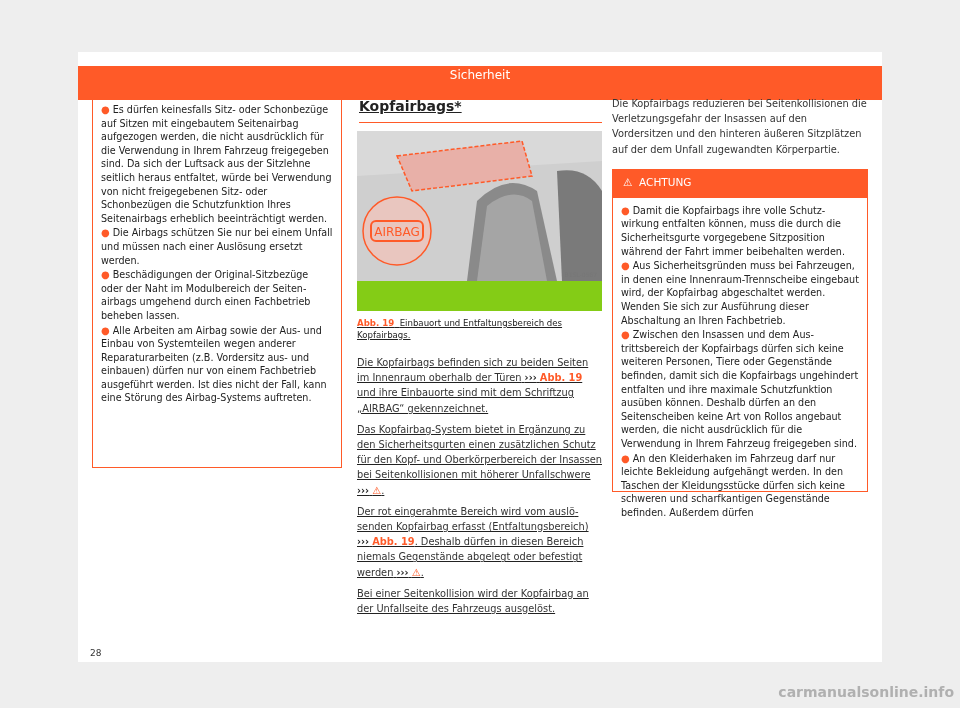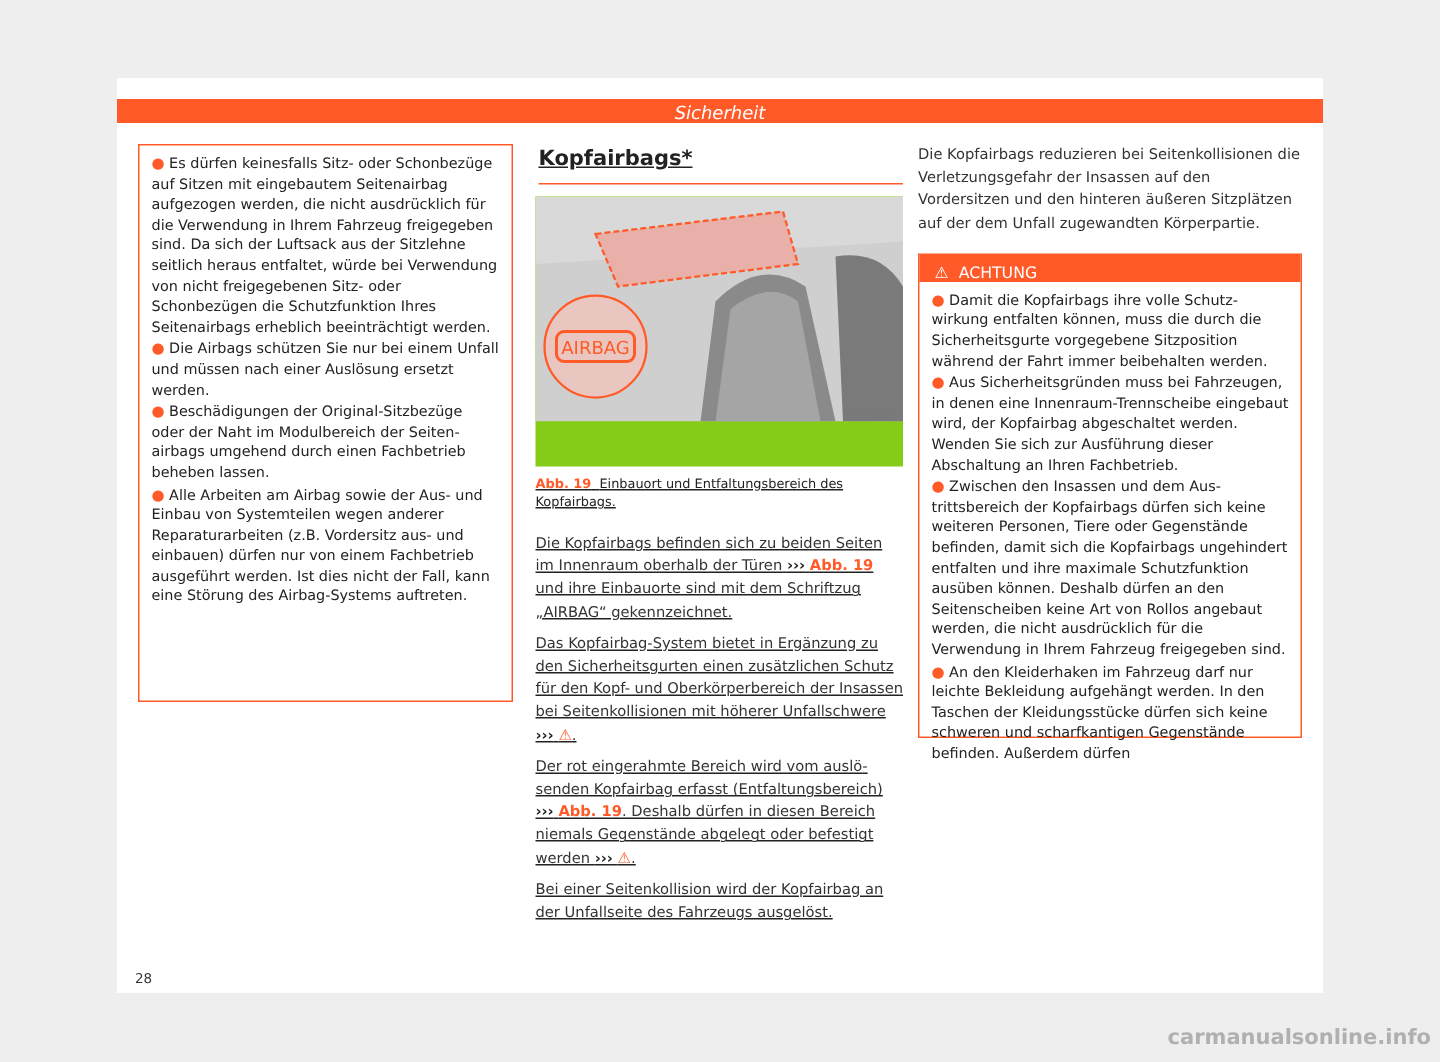--- a/index.html
+++ b/index.html
@@ -2,22 +2,22 @@
 <html><head>
 <meta charset="utf-8">
 <style>
   html, body { margin: 0; padding: 0; }
   body {
     width: 960px; height: 708px; background: #eeeeee; position: relative; overflow: hidden;
     font-family: "DejaVu Sans", sans-serif; color: #222;
   }
   .page { position: absolute; left: 78px; top: 52px; width: 804px; height: 610px; background: #ffffff; }
   .header-bar {
-    position: absolute; left: 78px; top: 66px; width: 804px; height: 16px;
-    background: #ff5a28; color: #fff; font-size: 12px; text-align: center; line-height: 18px; font-style: italic;
+    position: absolute; left: 78px; top: 66px; width: 804px; height: 34px;
+    background: #ff5a28; color: #fff; font-size: 12px; text-align: center; line-height: 18px;
   }
   .col { position: absolute; top: 96px; }
   .col1 { left: 92px; width: 250px; }
   .col2 { left: 357px; width: 245px; text-decoration: underline; }
   .col3 { left: 612px; width: 256px; }
   .warn-box {
     border: 1.3px solid #ff5a28; padding: 6px 8px 6px 8px; box-sizing: border-box;
   }
   .col1 .warn-box { height: 372px; }
   p.bold-item {
@@ -31,21 +31,21 @@
   .figure {
     width: 245px; height: 180px; background: #84cc16; position: relative; overflow: hidden;
   }
   .caption { font-size: 8.6px; line-height: 12px; margin: 6px 0 14px 0; color: #222; }
   .caption .lbl { color: #ff5a28; font-weight: bold; }
   .body-text { font-size: 9.8px; line-height: 15.2px; margin: 0 0 6px 0; color: #333; }
   .link { color: #ff5a28; font-weight: bold; }
   .arrow { color: #222; font-weight: bold; }
   .warn-icon { color: #ff5a28; font-size: 10px; }
   .achtung-head {
-    background: #ff5a28; color: #fff; font-size: 10.5px; height: 18px; line-height: 24px;
+    background: #ff5a28; color: #fff; font-size: 10.5px; height: 28px; line-height: 24px;
     padding-left: 10px; margin: -6px -8px 6px -8px;
   }
   .col3 .warn-box { margin-top: 12px; height: 323px; }
   .page-num { position: absolute; left: 90px; top: 648px; font-size: 9px; color: #333; }
   .watermark { position: absolute; right: 6px; bottom: 8px; font-size: 14px; color: #b0b0b0; font-weight: bold; }
 </style>
 </head>
 <body>
 
 <div class="page"></div>

